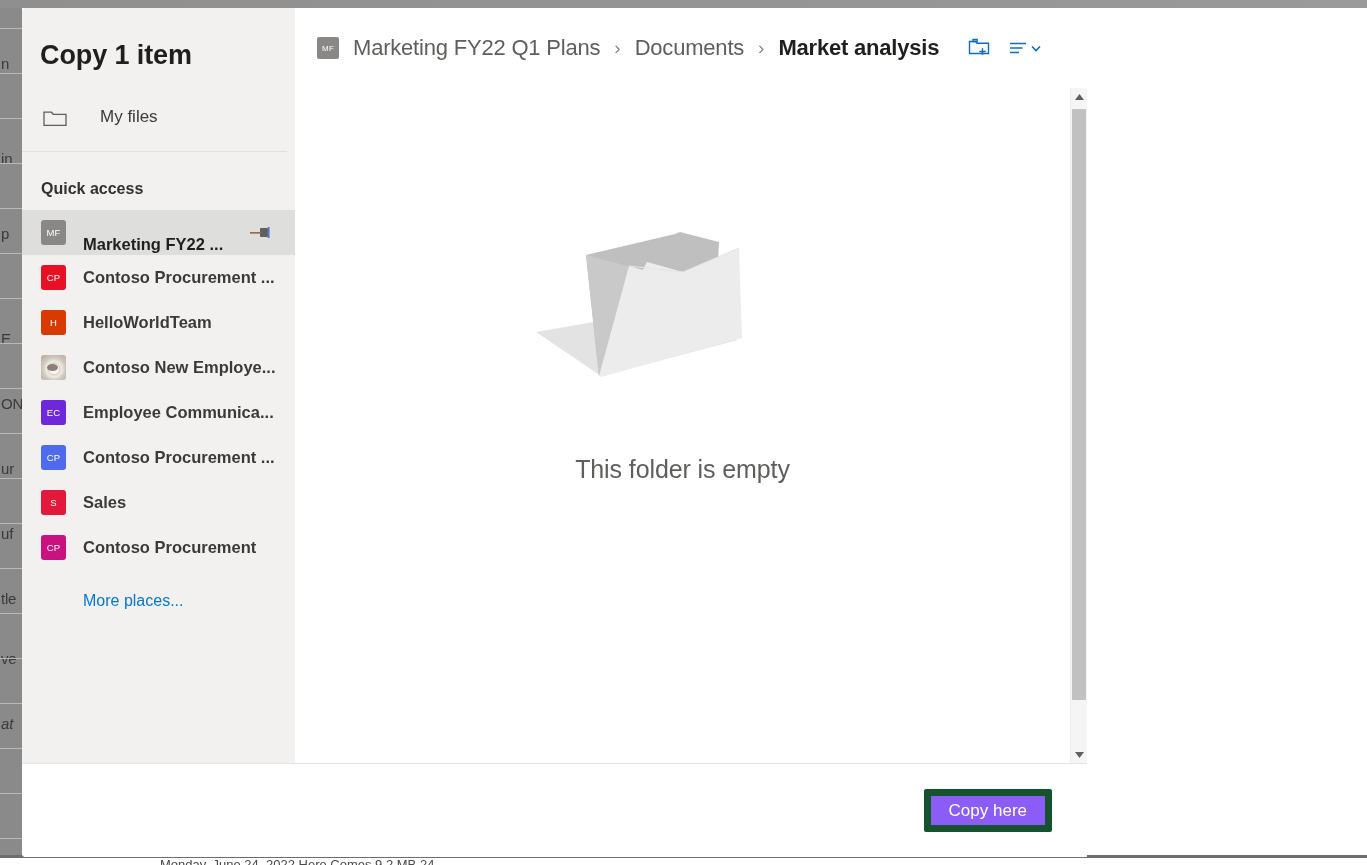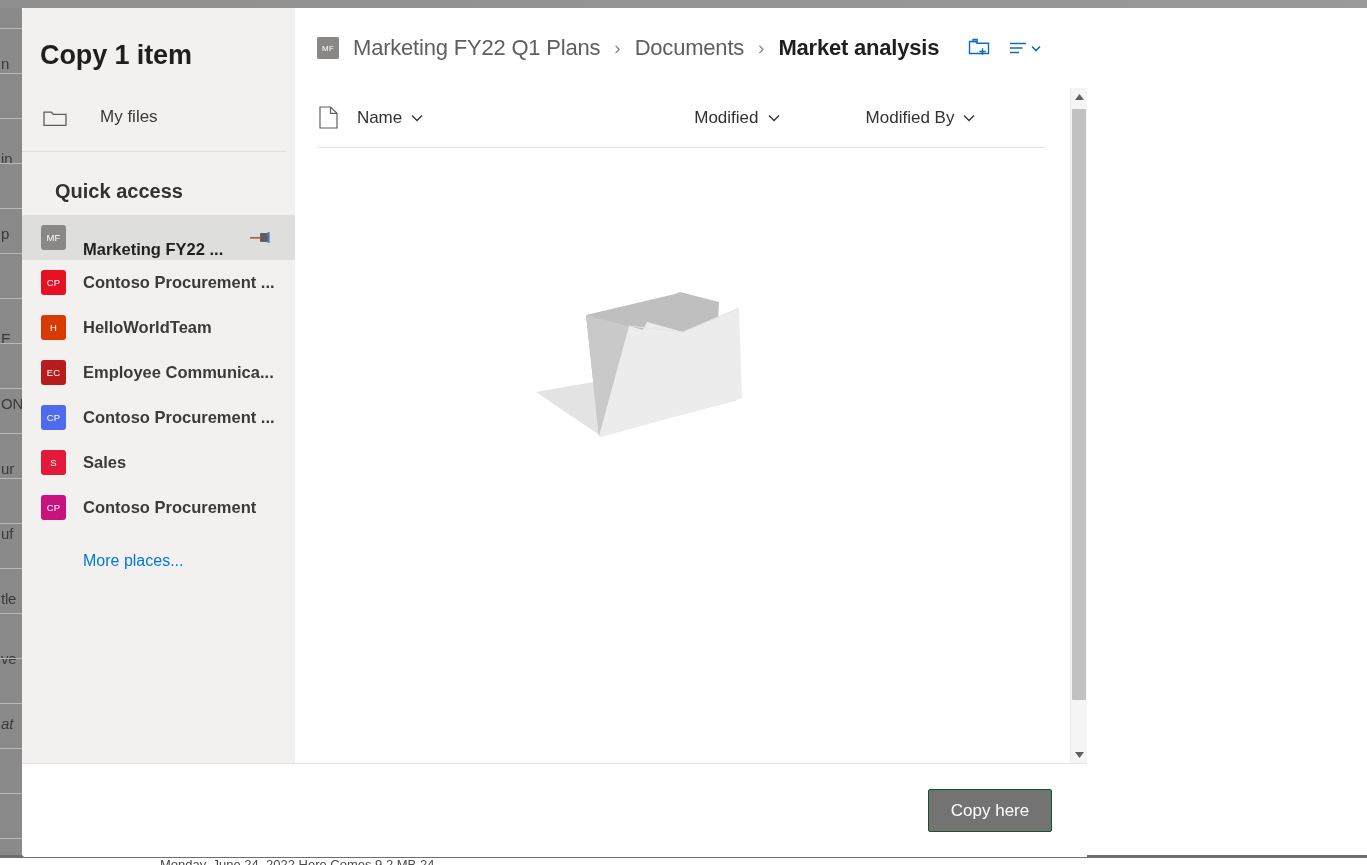--- a/index.html
+++ b/index.html
@@ -117,24 +117,24 @@
     margin-left: 32px;
   }
   .sidebar-divider {
     height: 1px;
     background: #e1dfdd;
     margin: 12px 0 0 0;
     width: 265px;
     margin-left: 0;
   }
   .quick-access-title {
-    font-size: 20px;
+    font-size: 16px;
     font-weight: 600;
     color: #323130;
-    padding: 28px 0 0 33px;
+    padding: 28px 0 0 19px;
   }
   .site-list {
     margin-top: 12px;
   }
   .site-item {
     display: flex;
     align-items: center;
     height: 45px;
     padding-left: 19px;
     cursor: pointer;
@@ -348,23 +348,23 @@
   .btn {
     height: 43px;
     min-width: 124px;
     font-size: 17px;
     font-family: "Liberation Sans", sans-serif;
     border-radius: 2px;
     cursor: pointer;
     padding: 0 18px;
   }
   .btn-primary {
-    background: #737373;
+    background: #8b5cf6;
     color: #ffffff;
-    border: 1px solid #14532d;
+    border: 7px solid #14532d;
   }
   .btn-secondary {
     background: #ffffff;
     color: #201f1e;
     border: 1px solid #8a8886;
   }
 </style>
 </head>
 <body>
 
@@ -448,23 +448,27 @@
           <span class="site-name">Contoso Procurement ...</span>
         </div>
 
         <div class="site-item">
           <span class="site-tile" style="background:#d83b01">
               <span>H</span>
             </span>
           <span class="site-name">HelloWorldTeam</span>
         </div>
 
-
-        <div class="site-item">
-          <span class="site-tile" style="background:#b91c1c">
+        <div class="site-item">
+          <span class="site-tile coffee-thumb"></span>
+          <span class="site-name">Contoso New Employe...</span>
+        </div>
+
+        <div class="site-item">
+          <span class="site-tile" style="background:#6d28d9">
               <span>EC</span>
             </span>
           <span class="site-name">Employee Communica...</span>
         </div>
 
         <div class="site-item">
           <span class="site-tile" style="background:#4f6bed">
               <span>CP</span>
             </span>
           <span class="site-name">Contoso Procurement ...</span>
@@ -514,55 +518,30 @@
               <path d="M1 6.5h16M1 11h12.5M1 15.5h9" stroke="#0f6cbd" stroke-width="1.5" fill="none"></path>
               <path d="M23 9.5l4 4 4-4" stroke="#0f6cbd" stroke-width="1.6" fill="none"></path>
             </svg>
           </span>
         </div>
       </div>
 
       <div class="list-area">
         <div class="list-main">
 
-          <div class="col-head">
-            <div class="col-icon">
-              <svg width="19" height="23" viewBox="0 0 19 23">
-                <path d="M1 1h10.5L18 7.3V22H1z" fill="none" stroke="#605e5c" stroke-width="1.2"></path>
-                <path d="M11.5 1v6.3H18" fill="none" stroke="#605e5c" stroke-width="1.2"></path>
-              </svg>
-            </div>
-            <div class="col col-name">
-              <span>Name</span>
-              <svg width="12" height="8" viewBox="0 0 12 8">
-                  <path d="M1 1.5l5 5 5-5" stroke="#323130" stroke-width="1.3" fill="none"></path>
-                </svg>
-            </div>
-            <div class="col col-mod">
-              <span>Modified</span>
-              <svg width="12" height="8" viewBox="0 0 12 8">
-                  <path d="M1 1.5l5 5 5-5" stroke="#323130" stroke-width="1.3" fill="none"></path>
-                </svg>
-            </div>
-            <div class="col col-modby">
-              <span>Modified By</span>
-              <svg width="12" height="8" viewBox="0 0 12 8">
-                  <path d="M1 1.5l5 5 5-5" stroke="#323130" stroke-width="1.3" fill="none"></path>
-                </svg>
-            </div>
-          </div>
 
           <div class="empty-wrap">
             <svg width="300" height="175" viewBox="0 0 300 175">
               <path d="M3 112 L68 156 L205 120 L118 92 Z" fill="#e3e3e3"></path>
               <path d="M53 35 L142 14 L147 12 L186 22 L183 88 L66 156 Z" fill="#bfbfbf"></path>
               <path d="M53 35 L109 50 L114 42 L148 52 L144 96 L66 156 Z" fill="#c9c9c9"></path>
               <path d="M66 156 L96 46 L110 50 L114 42 L150 52 L206 28 L209 118 L68 157 Z" fill="#ececec"></path>
               <path d="M96 46 L150 52 L206 28" fill="none" stroke="#e4e4e4" stroke-width="1"></path>
             </svg>
+            <div class="empty-text">This folder is empty</div>
           </div>
         </div>
 
         <div class="vscroll">
           <div class="vs-arrow">
             <svg width="9" height="6" viewBox="0 0 9 6">
                 <path d="M4.5 0L9 6H0z" fill="#606060"></path>
               </svg>
           </div>
           <div class="vs-track">

